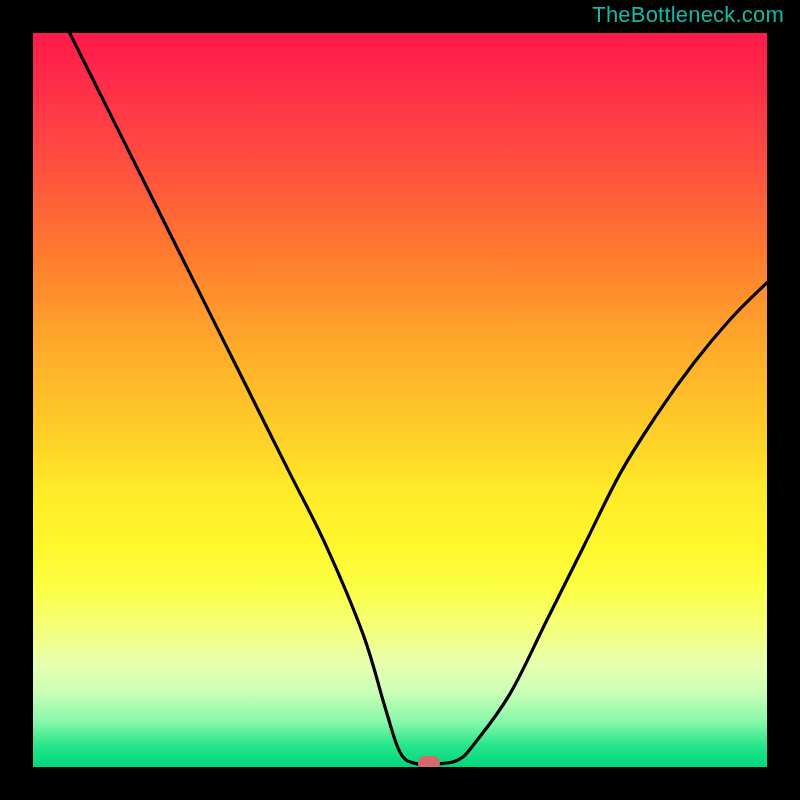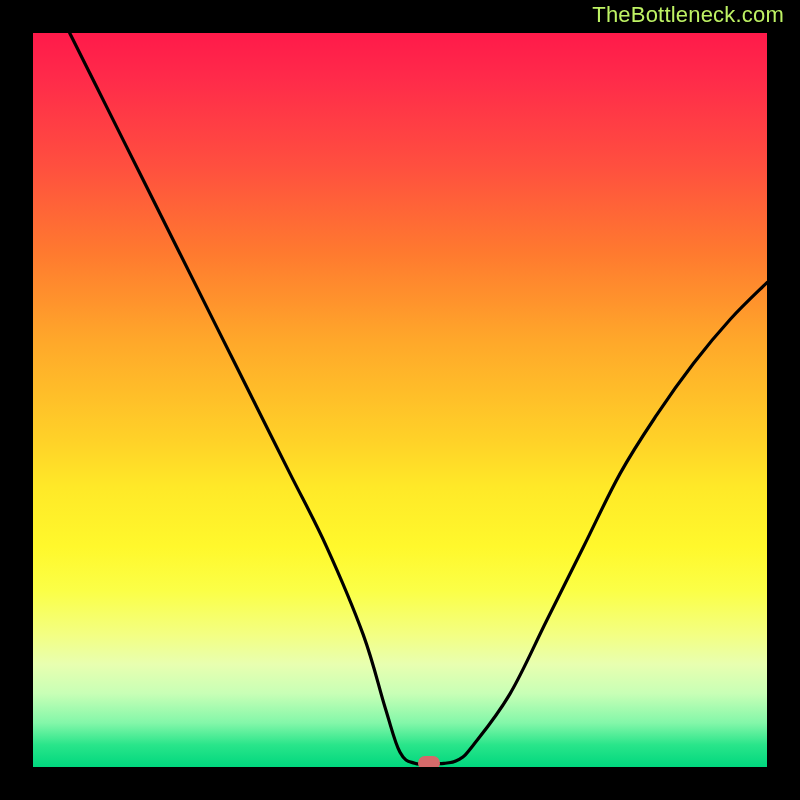--- a/index.html
+++ b/index.html
@@ -14,21 +14,21 @@
   .frame {
     position: relative;
     width: 800px;
     height: 800px;
     background: #000;
   }
   .watermark {
     position: absolute;
     top: 2px;
     right: 16px;
-    color: #bef264;
+    color: #14b8a6;
     font-size: 22px;
     font-weight: 500;
     letter-spacing: 0.2px;
     z-index: 5;
   }
   .plot {
     position: absolute;
     left: 33px;
     top: 33px;
     width: 734px;

